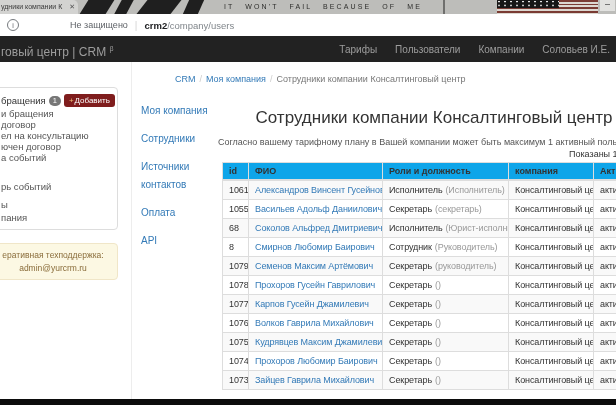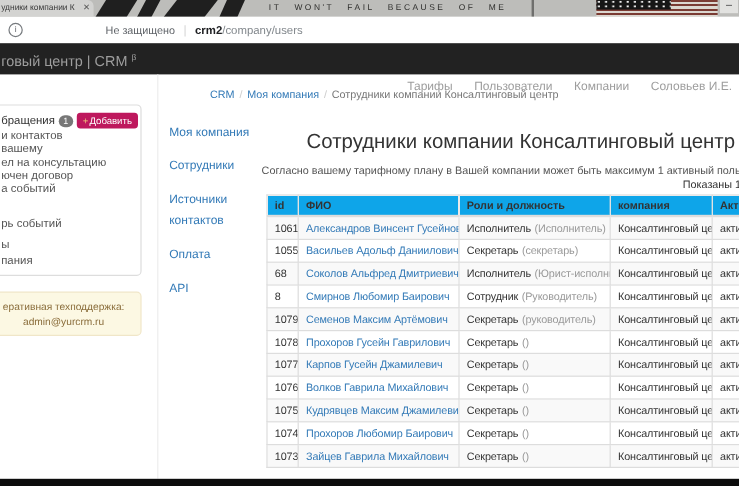--- a/index.html
+++ b/index.html
@@ -22,48 +22,48 @@
         background-size:6px 3.8px;}
   .minbtn{position:absolute;left:600px;top:0;width:15px;height:11px;background:#e2e2e0;
         font-size:9px;line-height:9px;text-align:center;color:#333;}
   .tab{position:absolute;left:0;top:0;width:78px;height:14px;background:#d3d3d1;border-radius:0 5px 0 0;
         font-size:7px;line-height:14px;color:#3a3a3a;white-space:nowrap;overflow:hidden;padding-left:1px;box-sizing:border-box;}
   .tab .tclose{position:absolute;right:3px;top:0;color:#555;font-size:7px;}
 
   .urlbar{position:absolute;left:0;top:14px;width:616px;height:22px;background:#fff;display:flex;align-items:center;}
   .info-ic{display:inline-flex;align-items:center;justify-content:center;width:10px;height:10px;border:1px solid #767a7e;
         border-radius:50%;font-size:7px;color:#5f6368;margin-left:7px;flex:0 0 auto;}
-  .sec-txt{font-size:9px;color:#5f6368;margin-left:23px;padding-left:46px;}
+  .sec-txt{font-size:9px;color:#5f6368;margin-left:5px;padding-left:46px;}
   .url-sep{color:#d4d4d4;font-size:10px;margin:0 7px;}
   .url-host{font-size:9.5px;color:#202124;font-weight:bold;}
   .url-path{font-size:9.5px;color:#80868b;}
 
   
   .navbar{position:absolute;left:0;top:36px;width:616px;height:26px;background:#222;}
   .brand{position:absolute;left:1px;top:0;line-height:26px;font-size:12px;color:#9d9d9d;white-space:nowrap;}
   .brand sup{font-size:7px;}
-  .nav-menu{position:absolute;right:6px;top:0;height:26px;display:flex;gap:18px;align-items:center;margin-top:23px;}
+  .nav-menu{position:absolute;right:6px;top:0;height:26px;display:flex;gap:18px;align-items:center;}
   .nav-link{font-size:10px;color:#9d9d9d;text-decoration:none;white-space:nowrap;}
 
   
   .vdiv{position:absolute;left:131px;top:62px;width:1px;height:337px;background:#ededed;}
 
   
   .breadcrumb{position:absolute;left:141px;top:74px;font-size:9px;white-space:nowrap;margin-left:34px;}
   .bc-link{color:#337ab7;text-decoration:none;}
   .bc-sep{color:#ccc;padding:0 4px;}
   .bc-current{color:#777;}
 
   
   .left-panel{position:absolute;left:-12px;top:87px;width:130px;height:143px;background:#fff;
         border:1px solid #ddd;border-radius:4px;box-sizing:border-box;}
   .side-head{position:absolute;left:12px;top:6px;display:flex;align-items:center;gap:3px;white-space:nowrap;}
   .side-head-label{font-size:9.5px;color:#333;}
   .badge{background:#777;color:#fff;font-size:7.5px;line-height:8px;padding:1px 4px;border-radius:8px;}
-  .add-btn{background:#be185d;color:#fff;font-size:8px;line-height:9px;padding:2px 5px;border-radius:3px;border:none;white-space:nowrap;}
+  .add-btn{background:#7f1d1d;color:#fff;font-size:8px;line-height:9px;padding:2px 5px;border-radius:3px;border:none;white-space:nowrap;}
   .add-btn .plus{color:#eec27a;margin-right:1px;}
   .side-items{position:absolute;left:12px;top:20px;}
   .side-item{font-size:9.5px;line-height:11px;color:#555;white-space:nowrap;}
   .side-links{position:absolute;left:0;top:0;width:100%;height:100%;}
   .side-link{position:absolute;left:12px;font-size:9.5px;color:#555;white-space:nowrap;}
   .side-link:nth-child(1){top:93px;}
   .side-link:nth-child(2){top:111px;}
   .side-link:nth-child(3){top:124px;}
   .support-box{position:absolute;left:-12px;top:243px;width:130px;height:37px;background:#fcf8e3;
         border:1px solid #f0e6c8;border-radius:4px;box-sizing:border-box;color:#8a6d3b;
@@ -138,22 +138,22 @@
 
   <div class="breadcrumb"><a class="bc-link">CRM</a><span class="bc-sep">/</span><a class="bc-link">Моя компания</a><span class="bc-sep">/</span><span class="bc-current">Сотрудники компании Консалтинговый центр</span></div>
 
   <div class="left-panel">
     <div class="side-head">
       <span class="side-head-label">бращения</span>
       <span class="badge">1</span>
       <button class="add-btn"><span class="plus">+</span><span>Добавить</span></button>
     </div>
     <div class="side-items">
-        <div class="side-item">и контактов</div>
-        <div class="side-item">вашему</div>
+        <div class="side-item">и бращения</div>
+        <div class="side-item">договор</div>
         <div class="side-item">ел на консультацию</div>
         <div class="side-item">ючен договор</div>
         <div class="side-item">а событий</div>
       </div>
     <div class="side-links">
         <a class="side-link">рь событий</a>
         <a class="side-link">ы</a>
         <a class="side-link">пания</a>
       </div>
   </div>

